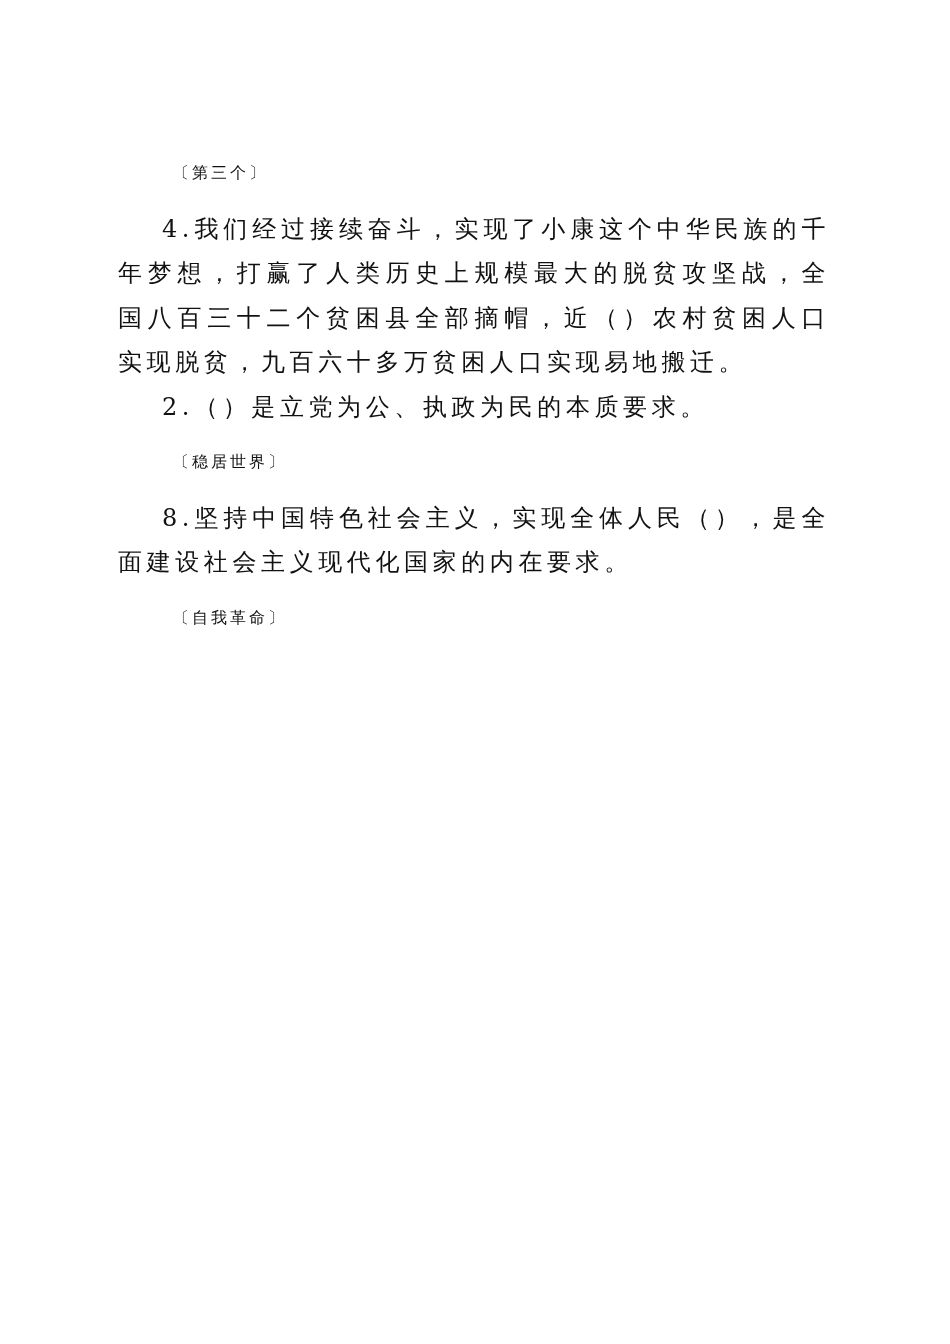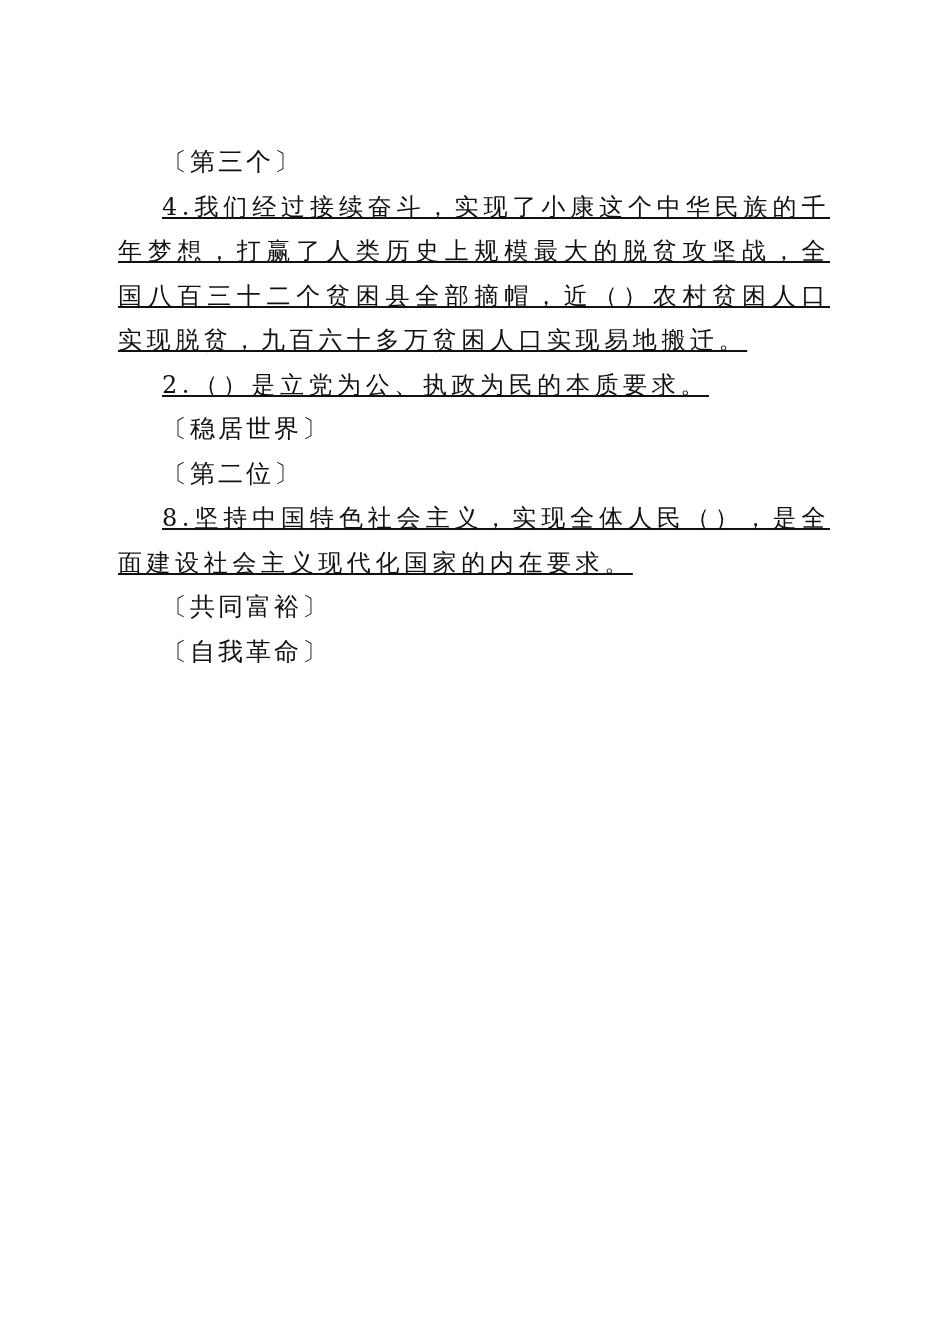--- a/index.html
+++ b/index.html
@@ -23,35 +23,32 @@
     }
     .para {
       font-size: 24px;
       line-height: 44.5px;
       letter-spacing: 4.6px;
       text-align: justify;
       margin: 0;
       text-indent: 44px;
       white-space: normal;
       word-break: break-all;
-      text-decoration: underline;
     }
     .answer {
-      font-size: 25px;
+      font-size: 16px;
       line-height: 44.5px;
       letter-spacing: 3px;
-      margin: 0;
+      margin: 11px;
       text-indent: 44px;
     }
   </style>
 </head>
 <body>
 
 <div class="page">
   <p class="answer">〔第三个〕</p>
   <p class="para">4.我们经过接续奋斗，实现了小康这个中华民族的千年梦想，打赢了人类历史上规模最大的脱贫攻坚战，全国八百三十二个贫困县全部摘帽，近（）农村贫困人口实现脱贫，九百六十多万贫困人口实现易地搬迁。</p>
   <p class="para">2.（）是立党为公、执政为民的本质要求。</p>
   <p class="answer">〔稳居世界〕</p>
-  <p class="answer">〔第二位〕</p>
   <p class="para">8.坚持中国特色社会主义，实现全体人民（），是全面建设社会主义现代化国家的内在要求。</p>
-  <p class="answer">〔共同富裕〕</p>
   <p class="answer">〔自我革命〕</p>
 </div>
 
 </body></html>

